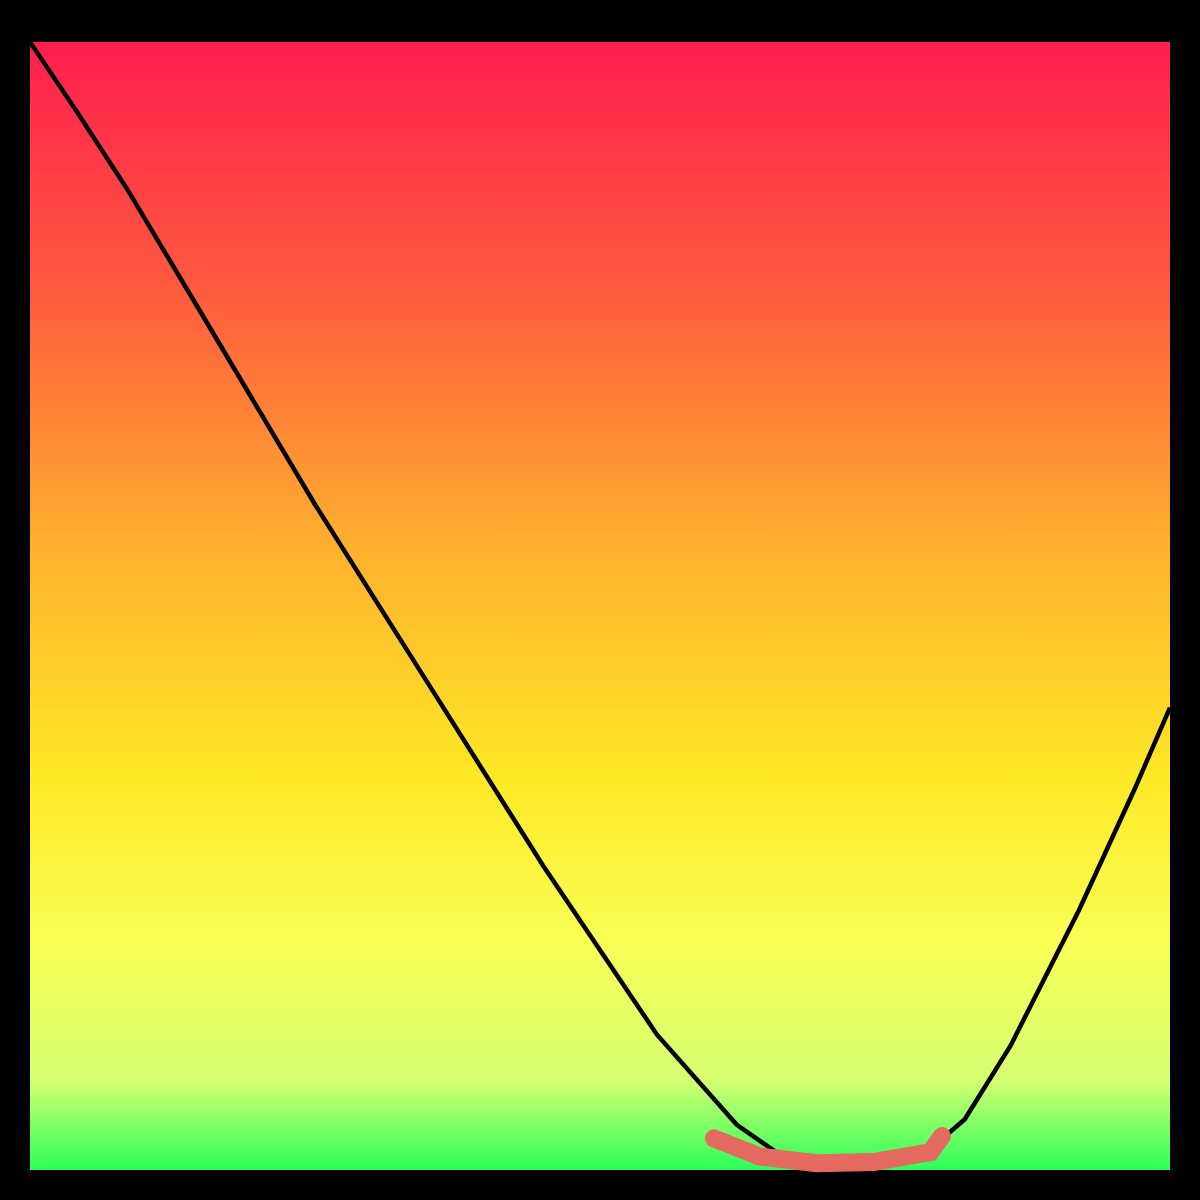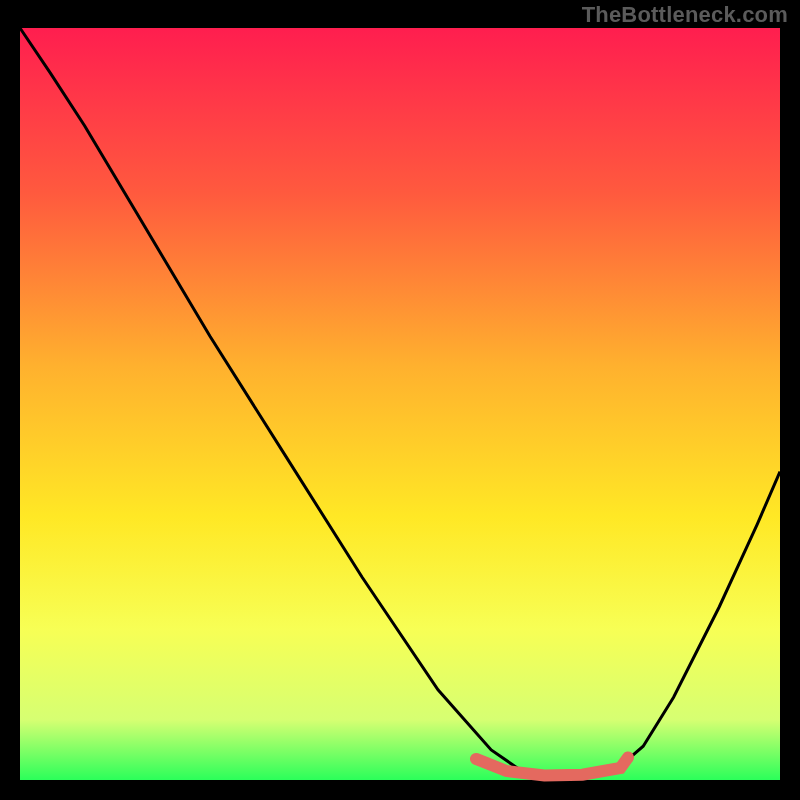--- a/index.html
+++ b/index.html
@@ -25,21 +25,20 @@
     color: #5b5b5b;
     letter-spacing: 0.2px;
     user-select: none;
   }
   svg { display: block; }
 </style>
 </head>
 <body>
 
 <div class="stage">
-  <div class="watermark">TheBottleneck.com</div>
   <svg id="chart-svg" width="800" height="800" viewBox="0 0 800 800">
     <defs>
       <linearGradient id="bg-grad" x1="0" y1="0" x2="0" y2="1">
           <stop offset="0%" stop-color="#ff1e4f"></stop>
           <stop offset="22%" stop-color="#ff5a3e"></stop>
           <stop offset="45%" stop-color="#ffb12e"></stop>
           <stop offset="65%" stop-color="#ffe825"></stop>
           <stop offset="80%" stop-color="#f7ff55"></stop>
           <stop offset="92%" stop-color="#d6ff72"></stop>
           <stop offset="100%" stop-color="#2bff5a"></stop>

